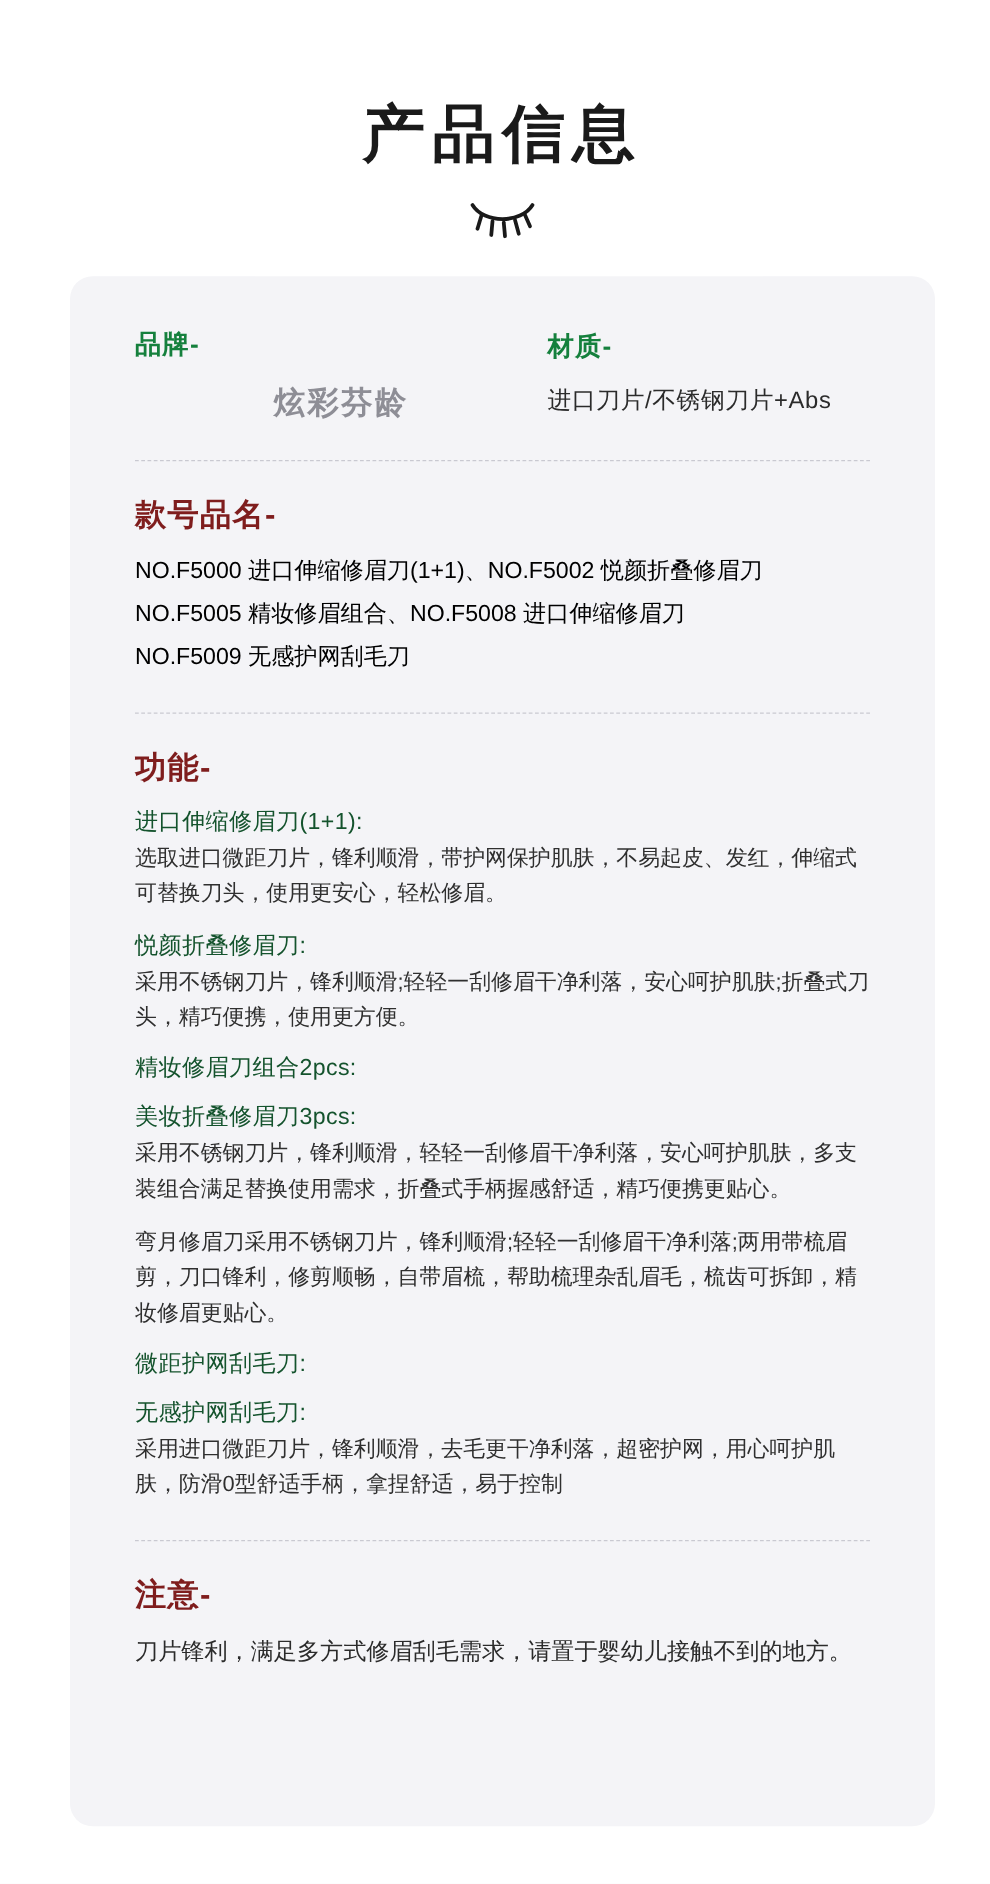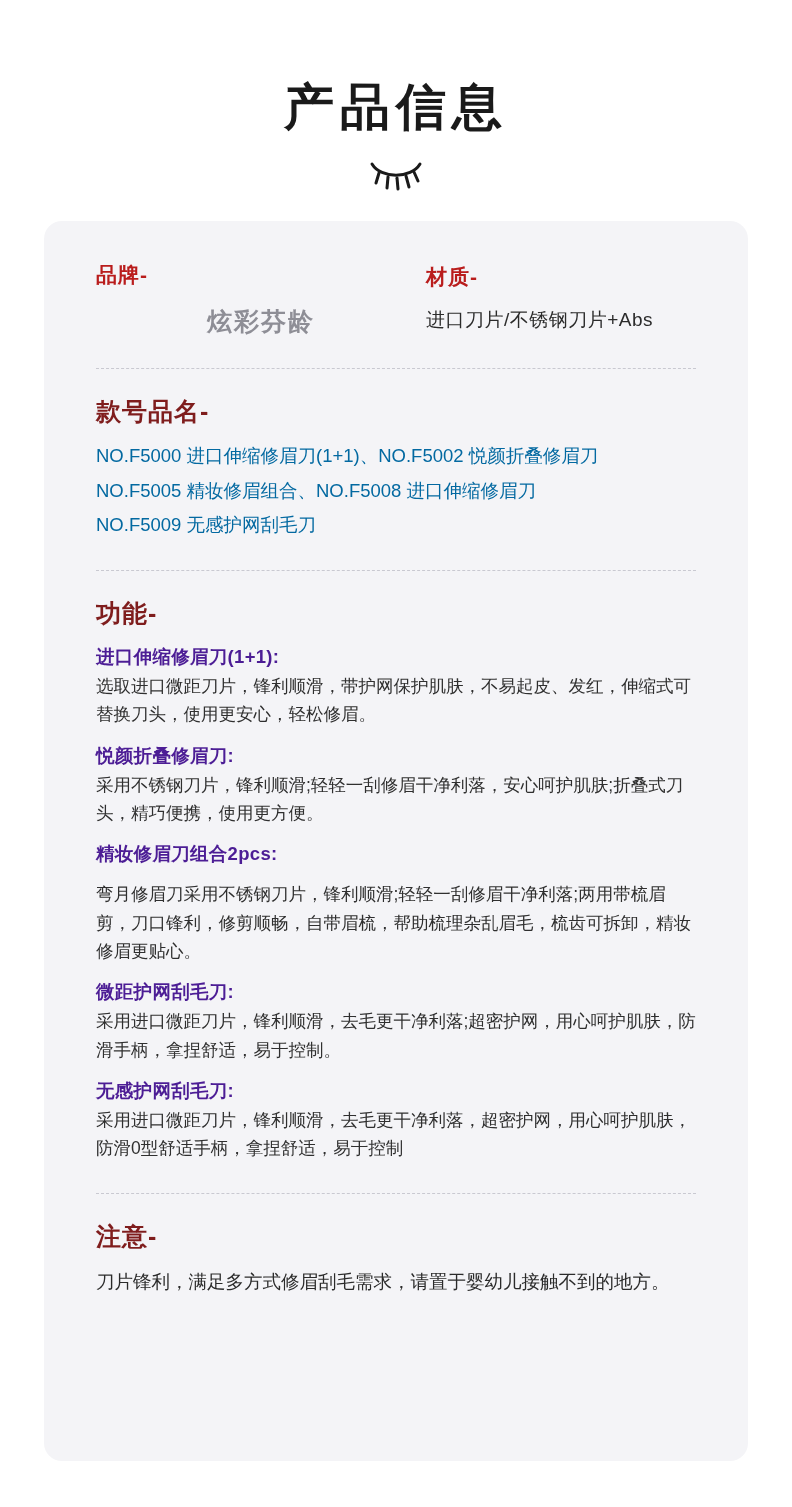--- a/index.html
+++ b/index.html
@@ -12,20 +12,21 @@
     background: #ffffff;
     font-family: "Liberation Sans", "DejaVu Sans", sans-serif;
     color: #2b2b2b;
     overflow: hidden;
   }
   .page {
     position: relative;
     width: 792px;
     height: 1062px;
     box-sizing: border-box;
+    padding-left: 12px;
   }
   .title {
     text-align: center;
     font-size: 50px;
     font-weight: bold;
     letter-spacing: 6px;
     color: #1a1a1a;
     padding-top: 80px;
     line-height: 1.1;
   }
@@ -48,21 +49,21 @@
   }
   .top-row {
     display: flex;
     align-items: flex-start;
   }
   .col-left { width: 330px; }
   .col-right { flex: 1; padding-top: 2px;}
   .field-label {
     font-size: 21px;
     font-weight: bold;
-    color: #b91c1c;
+    color: #15803d;
     letter-spacing: 1px;
     margin-bottom: 16px;
   }
   .brand-value {
     font-size: 25px;
     font-weight: bold;
     color: #8e8e96;
     letter-spacing: 2px;
     text-align: center;
   }
@@ -80,29 +81,29 @@
     font-size: 25px;
     font-weight: bold;
     color: #7f1d1d;
     letter-spacing: 1px;
     margin-bottom: 14px;
   }
   .model-list p {
     margin: 0 0 6px 0;
     font-size: 18.5px;
     line-height: 1.55;
-    color: #0369a1;
+    color: #000000;
   }
   .feature {
     margin-bottom: 14px;
   }
   .feature-title {
     font-size: 18.5px;
-    font-weight: bold;
-    color: #4c1d95;
+    font-weight: normal;
+    color: #14532d;
     margin-bottom: 3px;
     letter-spacing: 0.3px;
   }
   .feature-body {
     font-size: 17.5px;
     line-height: 1.62;
     color: #2f2f2f;
   }
   .notice-body {
     font-size: 18.5px;
@@ -166,28 +167,31 @@
 
       <div class="feature">
         <div class="feature-title">悦颜折叠修眉刀:</div>
         <div class="feature-body">采用不锈钢刀片，锋利顺滑;轻轻一刮修眉干净利落，安心呵护肌肤;折叠式刀头，精巧便携，使用更方便。</div>
       </div>
 
       <div class="feature">
         <div class="feature-title">精妆修眉刀组合2pcs:</div>
       </div>
 
+      <div class="feature">
+        <div class="feature-title">美妆折叠修眉刀3pcs:</div>
+        <div class="feature-body">采用不锈钢刀片，锋利顺滑，轻轻一刮修眉干净利落，安心呵护肌肤，多支装组合满足替换使用需求，折叠式手柄握感舒适，精巧便携更贴心。</div>
+      </div>
 
       <div class="feature">
         <div class="feature-body">弯月修眉刀采用不锈钢刀片，锋利顺滑;轻轻一刮修眉干净利落;两用带梳眉剪，刀口锋利，修剪顺畅，自带眉梳，帮助梳理杂乱眉毛，梳齿可拆卸，精妆修眉更贴心。</div>
       </div>
 
       <div class="feature">
         <div class="feature-title">微距护网刮毛刀:</div>
-        <div class="feature-body">采用进口微距刀片，锋利顺滑，去毛更干净利落;超密护网，用心呵护肌肤，防滑手柄，拿捏舒适，易于控制。</div>
       </div>
 
       <div class="feature">
         <div class="feature-title">无感护网刮毛刀:</div>
         <div class="feature-body">采用进口微距刀片，锋利顺滑，去毛更干净利落，超密护网，用心呵护肌肤，防滑0型舒适手柄，拿捏舒适，易于控制</div>
       </div>
     </div>
 
     <hr class="divider">
 

